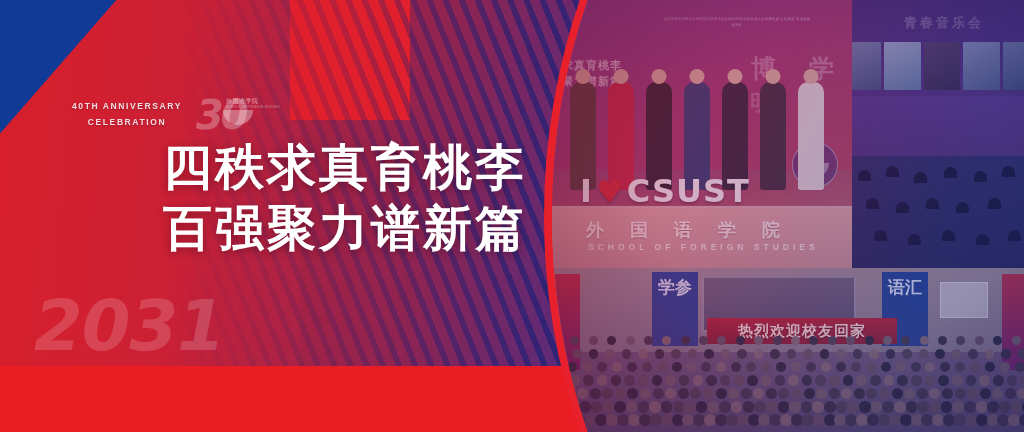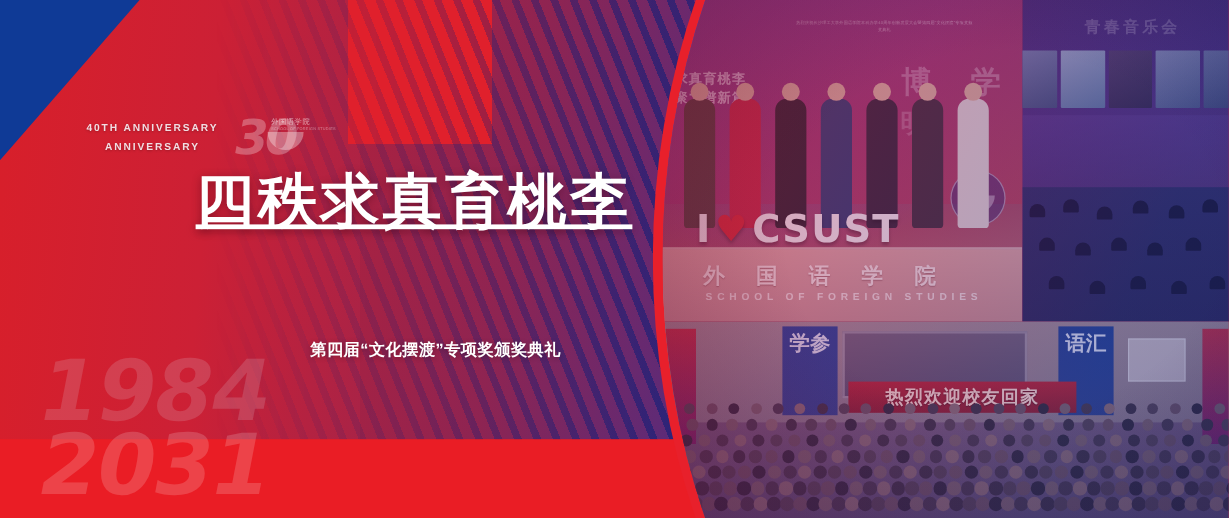--- a/index.html
+++ b/index.html
@@ -94,21 +94,20 @@
   
   .headline{
     position:absolute;left:163px;top:137px;
     color:#ffffff;
     font-family:"DejaVu Serif","Liberation Serif",serif;
     font-weight:bold;
     font-size:49px;
     letter-spacing:3px;
     line-height:1.24;
     text-shadow:0 2px 8px rgba(60,0,20,.45);
-    text-decoration:underline;
   }
   .headline div{white-space:nowrap;}
 
   
   .subtitle{
     position:absolute;left:163px;top:278px;
     width:400px;
     color:#ffffff;font-size:13.5px;font-weight:bold;
     line-height:2.05;text-align:center;
     letter-spacing:.4px;
@@ -293,43 +292,42 @@
 <div class="banner">
 
   <div class="bg-base"></div>
   <div class="bg-red-left"></div>
   <div class="bg-red-topright"></div>
   <div class="bg-blue-wedge"></div>
   <div class="bg-stripes"></div>
   <div class="bg-bottom-band"></div>
 
   <div class="years">
-    <div class="year-top">1984</div>
     <div class="year-bot">2031</div>
   </div>
 
   <div class="anniv">
     <div class="anniv-text">
       <div>40TH ANNIVERSARY</div>
-      <div>ANNIVERSARY</div>
+      <div>CELEBRATION</div>
     </div>
     <div class="anniv-logo">
       <span class="logo-40">30</span>
       <span class="logo-arc"></span>
       <span class="logo-cn">外国语学院</span>
       <span class="logo-en">SCHOOL OF FOREIGN STUDIES</span>
     </div>
   </div>
 
   <div class="headline">
     <div>四秩求真育桃李</div>
+    <div>百强聚力谱新篇</div>
   </div>
 
   <div class="subtitle">
-    <div>第四届“文化摆渡”专项奖颁奖典礼</div>
   </div>
 
   <div class="collage-arc"></div>
   <div class="collage-inner">
 
     <div class="photo-stage-group">
       <div class="stage-backdrop"></div>
       <div class="backdrop-tiny">热烈庆祝长沙理工大学外国语学院本科办学40周年创新发展大会暨第四届“文化摆渡”专项奖颁奖典礼</div>
       <div class="backdrop-slogan">
         <div>求真育桃李</div>

